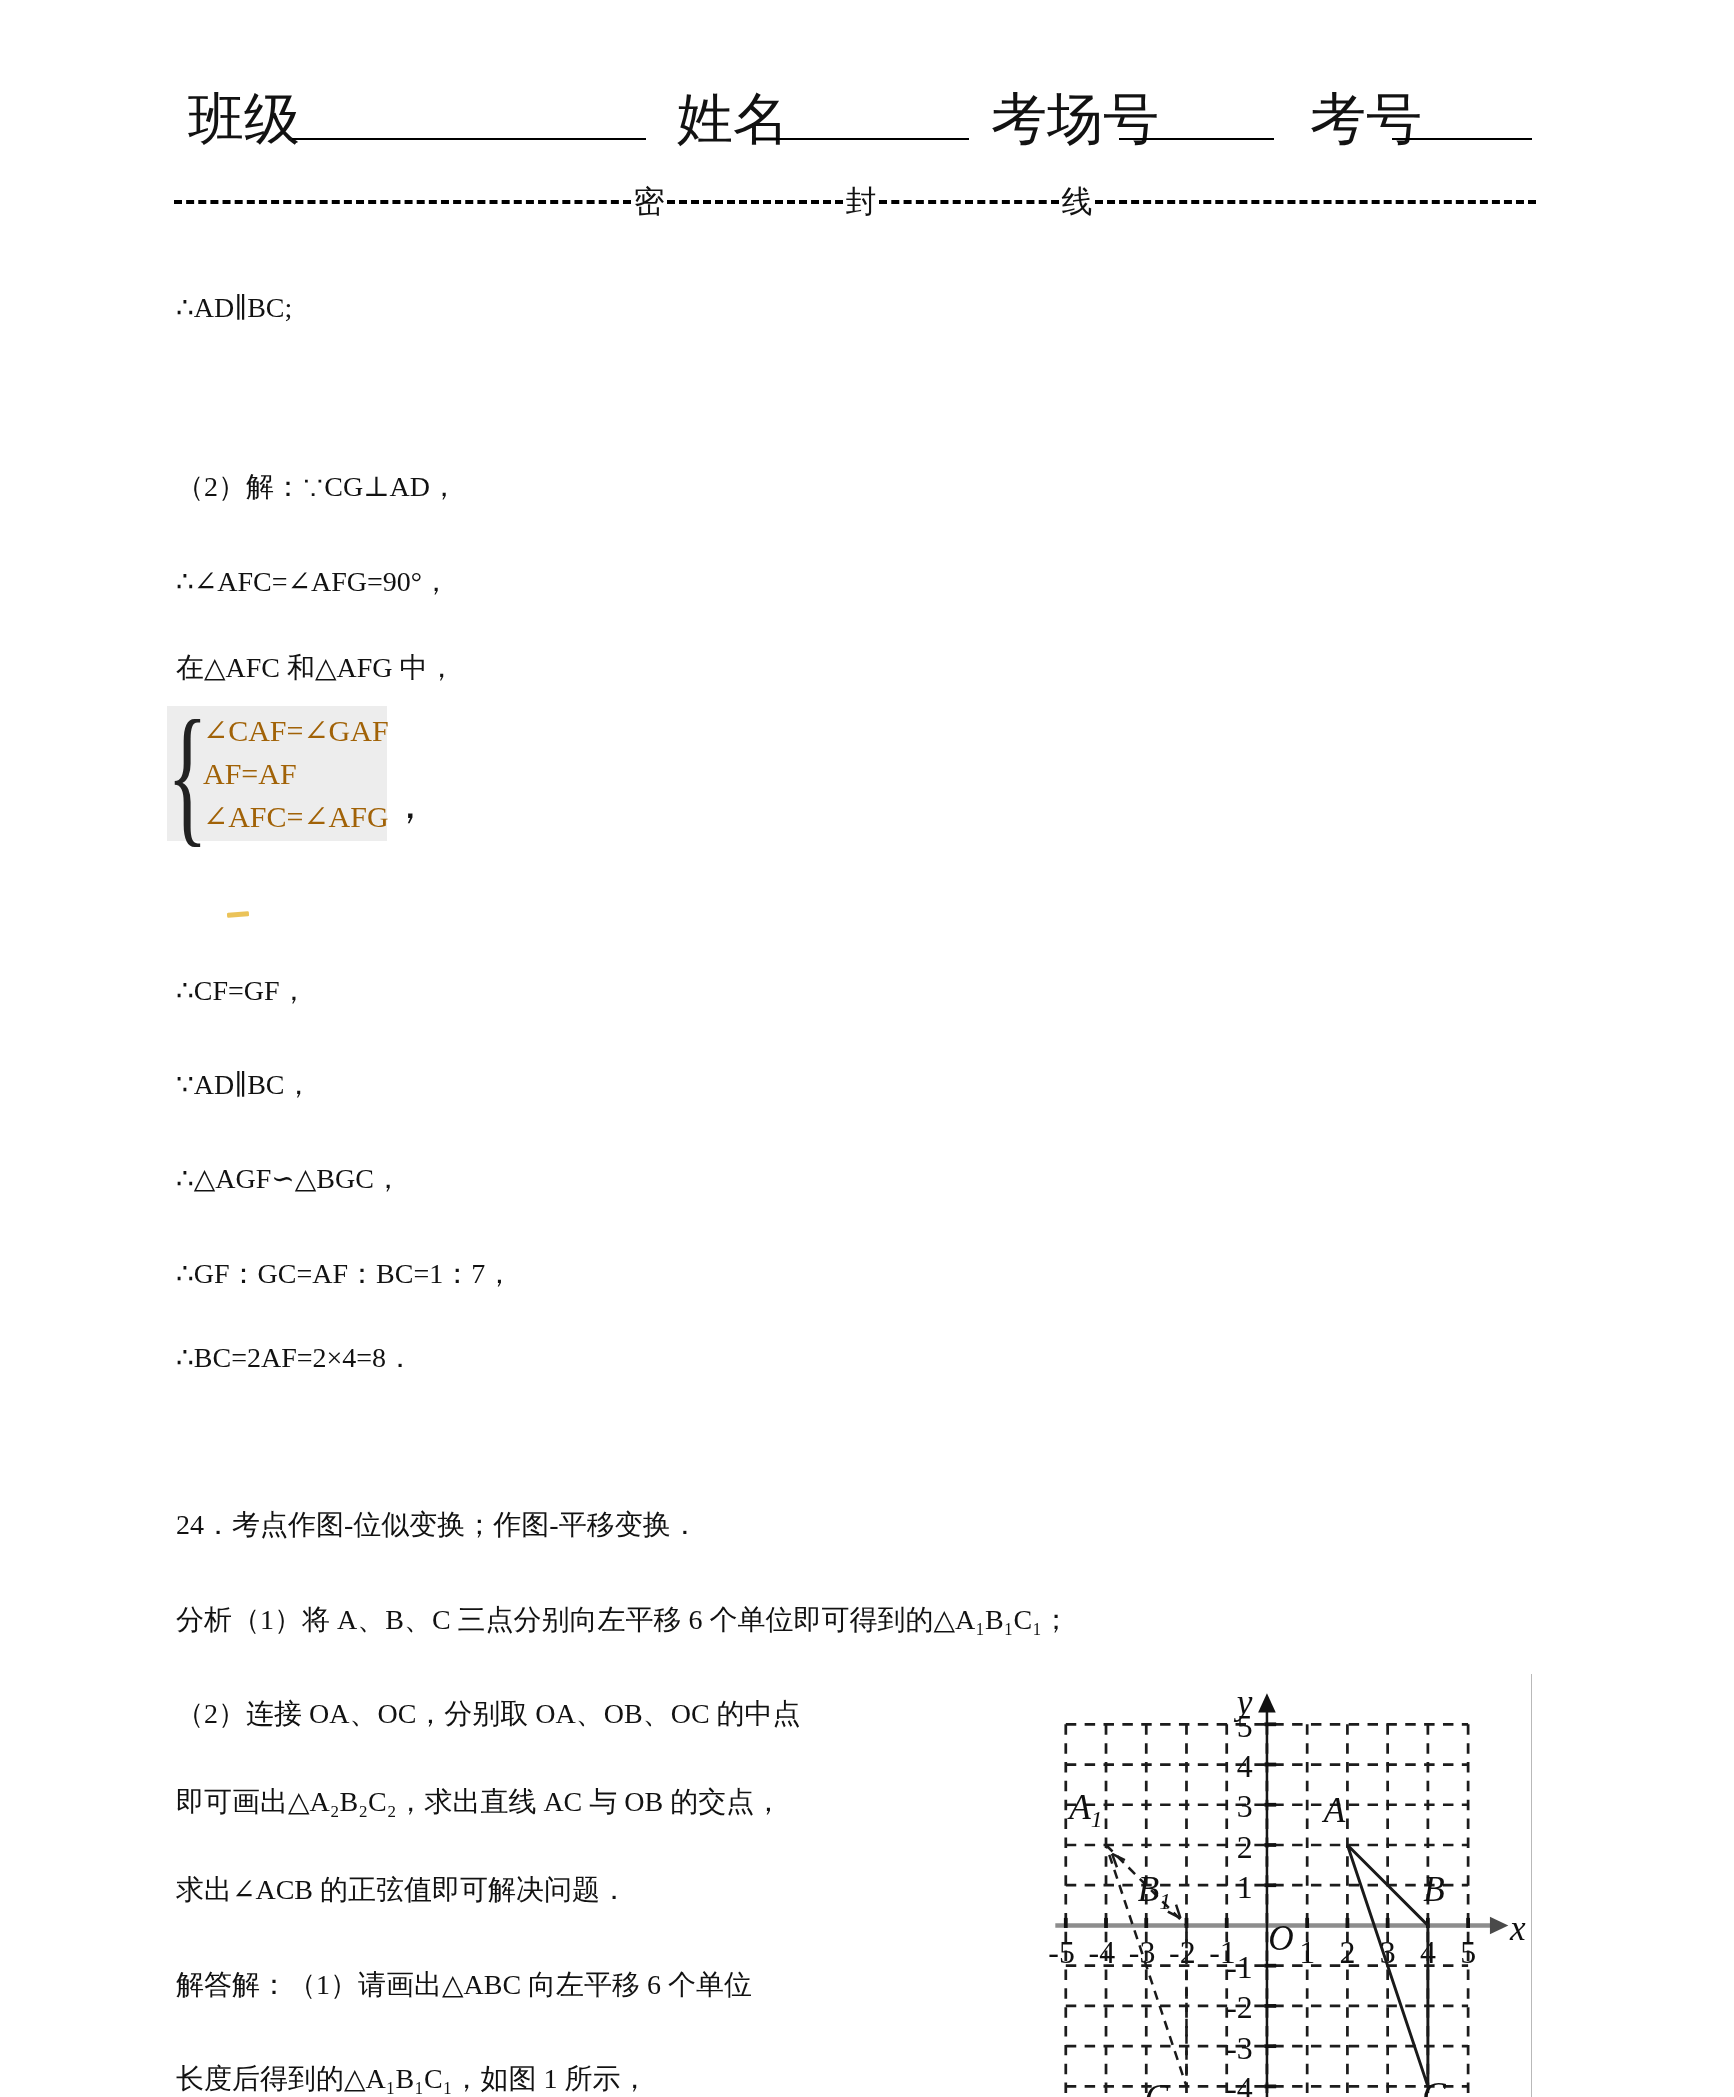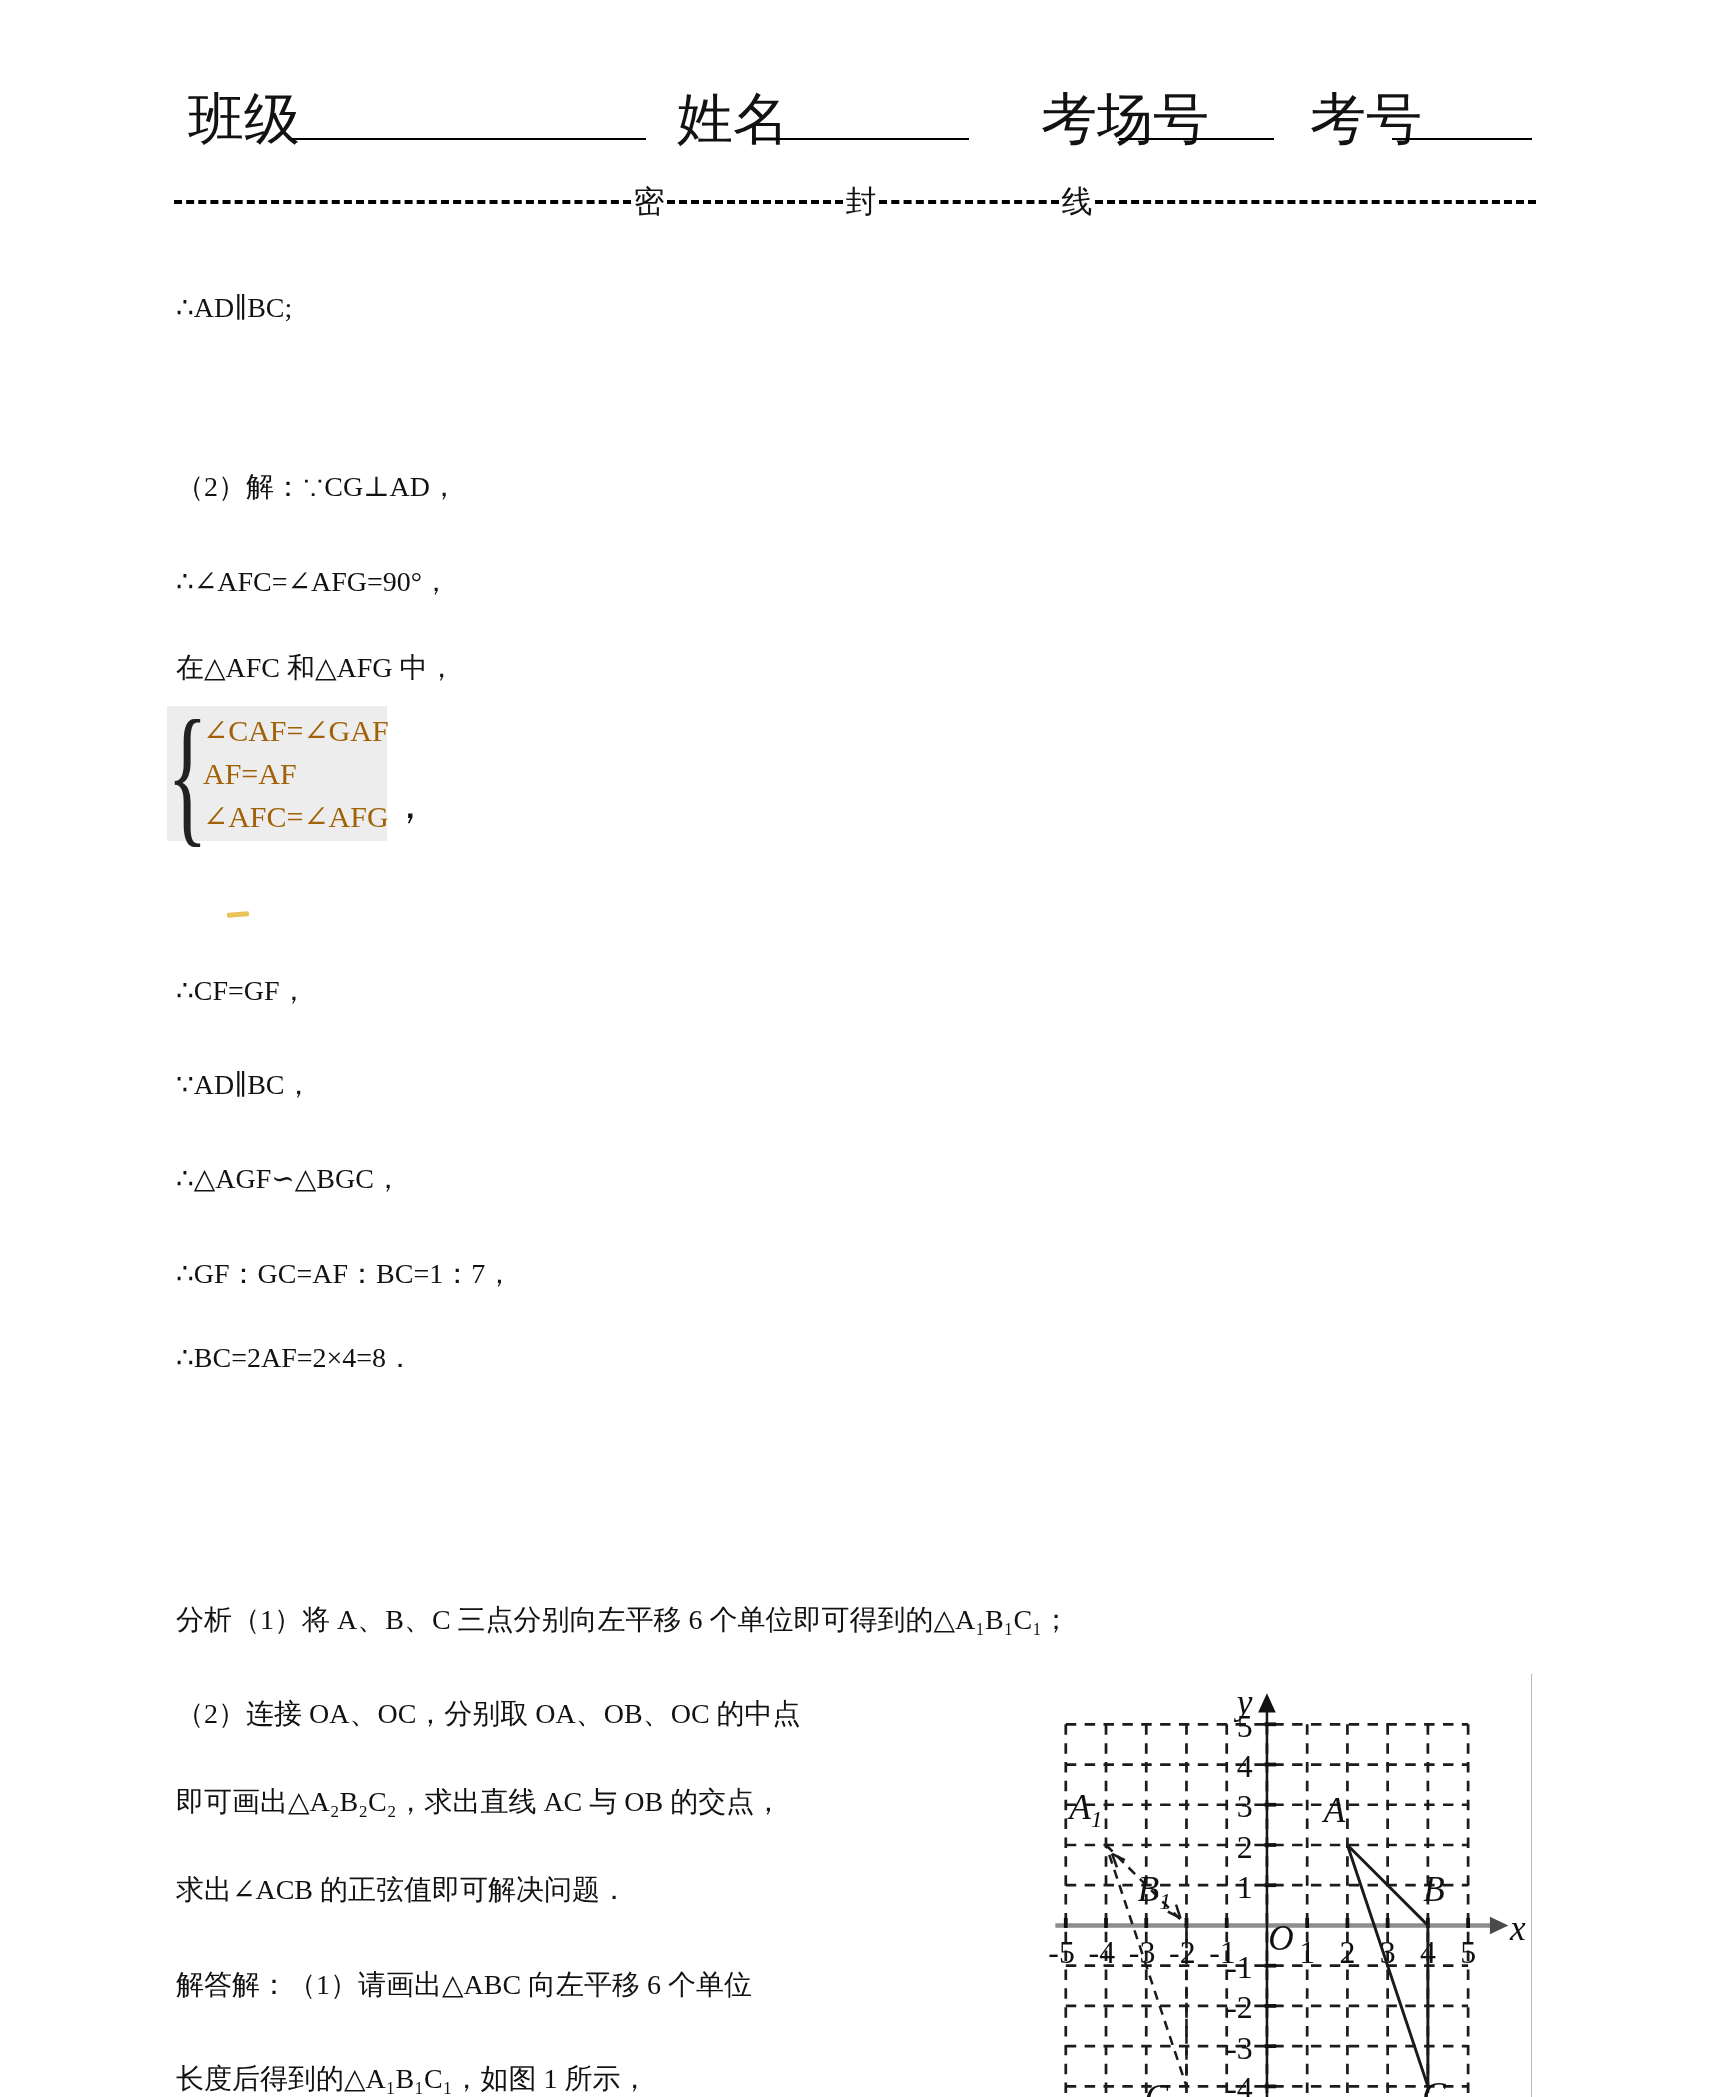--- a/index.html
+++ b/index.html
@@ -45,21 +45,21 @@
 </head>
 <body>
 
 <div id="page">
 
   <div>
     <span class="hdr-label" style="left:188px">班级</span>
     <div class="hdr-line" style="left:292px;width:354px"></div>
     <span class="hdr-label" style="left:677px">姓名</span>
     <div class="hdr-line" style="left:755px;width:214px"></div>
-    <span class="hdr-label" style="left:1041px">考场号</span>
+    <span class="hdr-label" style="left:991px">考场号</span>
     <div class="hdr-line" style="left:1119px;width:155px"></div>
     <span class="hdr-label" style="left:1310px">考号</span>
     <div class="hdr-line" style="left:1392px;width:140px"></div>
   </div>
 
   <div class="seal">
     <div class="seal-dash" style="flex:0 0 457px"></div>
     <span class="seal-char">密</span>
     <div class="seal-dash" style="flex:0 0 176px"></div>
     <span class="seal-char">封</span>
@@ -83,20 +83,21 @@
   </div>
   <span class="sys-comma">，</span>
 
   <div class="spell-mark"></div>
   <div class="line" style="top:959px">∴CF=GF，</div>
   <div class="line" style="top:1053px">∵AD∥BC，</div>
   <div class="line" style="top:1147px">∴△AGF∽△BGC，</div>
   <div class="line" style="top:1242px">∴GF：GC=AF：BC=1：7，</div>
   <div class="line" style="top:1326px">∴BC=2AF=2×4=8．</div>
 
+  <div class="line" style="top:1493px">24．考点作图-位似变换；作图-平移变换．</div>
   <div class="line" style="top:1588px">分析（1）将 A、B、C 三点分别向左平移 6 个单位即可得到的△A₁B₁C₁；</div>
   <div class="line" style="top:1682px">（2）连接 OA、OC，分别取 OA、OB、OC 的中点</div>
   <div class="line" style="top:1858px">求出∠ACB 的正弦值即可解决问题．</div>
   <div class="line" style="top:1770px">即可画出△A₂B₂C₂，求出直线 AC 与 OB 的交点，</div>
   <div class="line" style="top:1953px">解答解：（1）请画出△ABC 向左平移 6 个单位</div>
   <div class="line" style="top:2047px">长度后得到的△A₁B₁C₁，如图 1 所示，</div>
 
   <div class="fig" id="fig1">
     <svg id="fig1-svg" width="482" height="461" viewBox="0 0 1150 1100">
         <line x1="40" y1="120" x2="40" y2="1080" class="grid"></line>

